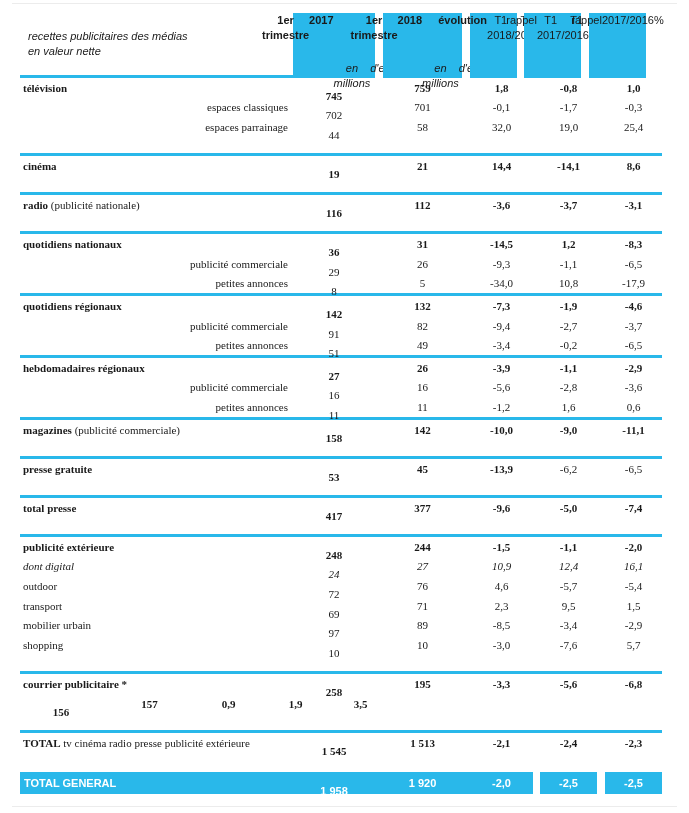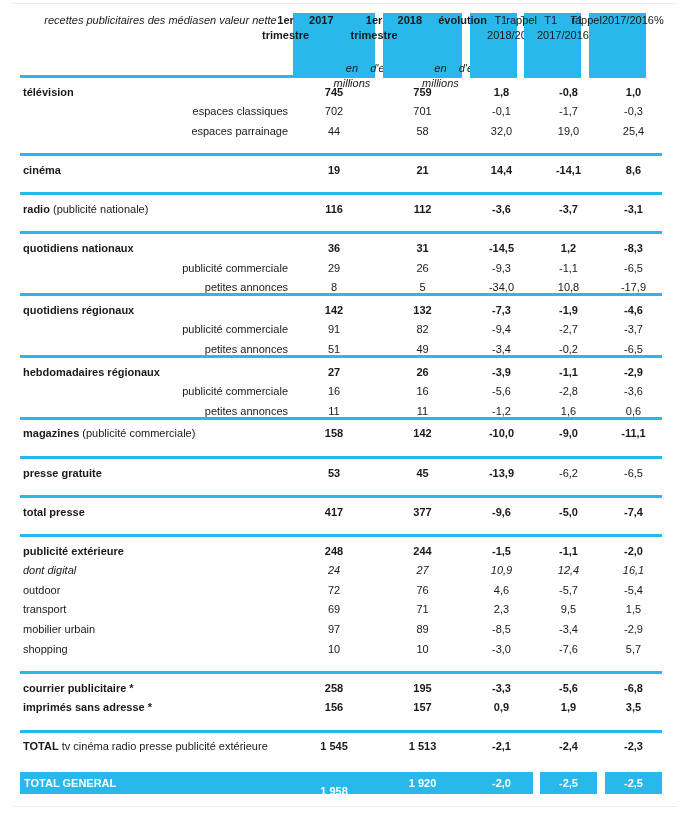--- a/index.html
+++ b/index.html
@@ -5,36 +5,36 @@
   html,body{margin:0;padding:0;}
   body{background:#ffffff;font-family:"Liberation Sans", sans-serif;}
   .page{position:relative;width:689px;height:813px;background:#fff;box-sizing:border-box;
         padding-left:20px;overflow:hidden;color:#1a1a1a;}
   .hairline{position:absolute;left:12px;right:12px;height:1px;background:#ececec;}
   .hairline.top{top:3px;}
   .hairline.bottom{top:806px;}
 
   
   .header{display:flex;margin-top:13px;height:65px;}
-  .header-label{width:273px;box-sizing:border-box;display:flex;flex-direction:row;
+  .header-label{width:273px;box-sizing:border-box;display:flex;flex-direction:column;
                 justify-content:center;padding-left:8px;font-style:italic;font-size:11px;
                 line-height:15px;border-bottom:3px solid var(--cyan);}
   .hbox{box-sizing:border-box;background:var(--cyan);display:flex;flex-direction:row;
         justify-content:center;text-align:center;font-size:11px;line-height:14.6px;}
   .hb1{width:82px;}
   .hb2{width:79px;margin-left:8px;}
   .hb3{width:47px;margin-left:8px;}
   .hb4{width:57px;margin-left:7px;}
   .hb5{width:57px;margin-left:8px;}
   .hl-b{font-weight:700;}
   .hl-i{font-style:italic;margin-top:48px;}
 
   
   .tbody{width:642px;}
-  .row{display:flex;align-items:flex-end;height:19.6px;font-size:11px;}
+  .row{display:flex;align-items:center;height:19.6px;font-size:11px;font-family:Liberation Serif, serif;}
   .cell-label{width:273px;box-sizing:border-box;padding-left:3px;white-space:nowrap;}
   .cell-label.right{text-align:right;padding-right:5px;}
   .lbl-b{font-weight:700;}
   .lbl-i{font-style:italic;}
   .v{text-align:center;}
   .vb{font-weight:700;}
   .vi{font-style:italic;}
   .c1{width:82px;margin-top:16px;}
   .c2{width:79px;margin-left:8px;}
   .c3{width:63px;margin-left:8px;}
@@ -300,21 +300,20 @@
       <div class="rule"></div>
       <div class="row">
         <div class="cell-label"><span class="lbl-b">courrier publicitaire *</span></div>
         <div class="v c1 vb">258</div>
         <div class="v c2 vb">195</div>
         <div class="v c3 vb">-3,3</div>
         <div class="v c4 vb">-5,6</div>
         <div class="v c5 vb">-6,8</div>
       </div>
       <div class="row">
-        <div class="cell-label"><span class="lbl-b">imprimés sans adresse *</span></div>
         <div class="v c1 vb">156</div>
         <div class="v c2 vb">157</div>
         <div class="v c3 vb">0,9</div>
         <div class="v c4 vb">1,9</div>
         <div class="v c5 vb">3,5</div>
       </div>
       <div class="spacer"></div>
       <div class="rule"></div>
       <div class="row">
         <div class="cell-label"><span class="lbl-b">TOTAL</span><span> tv cinéma radio presse publicité extérieure</span></div>

